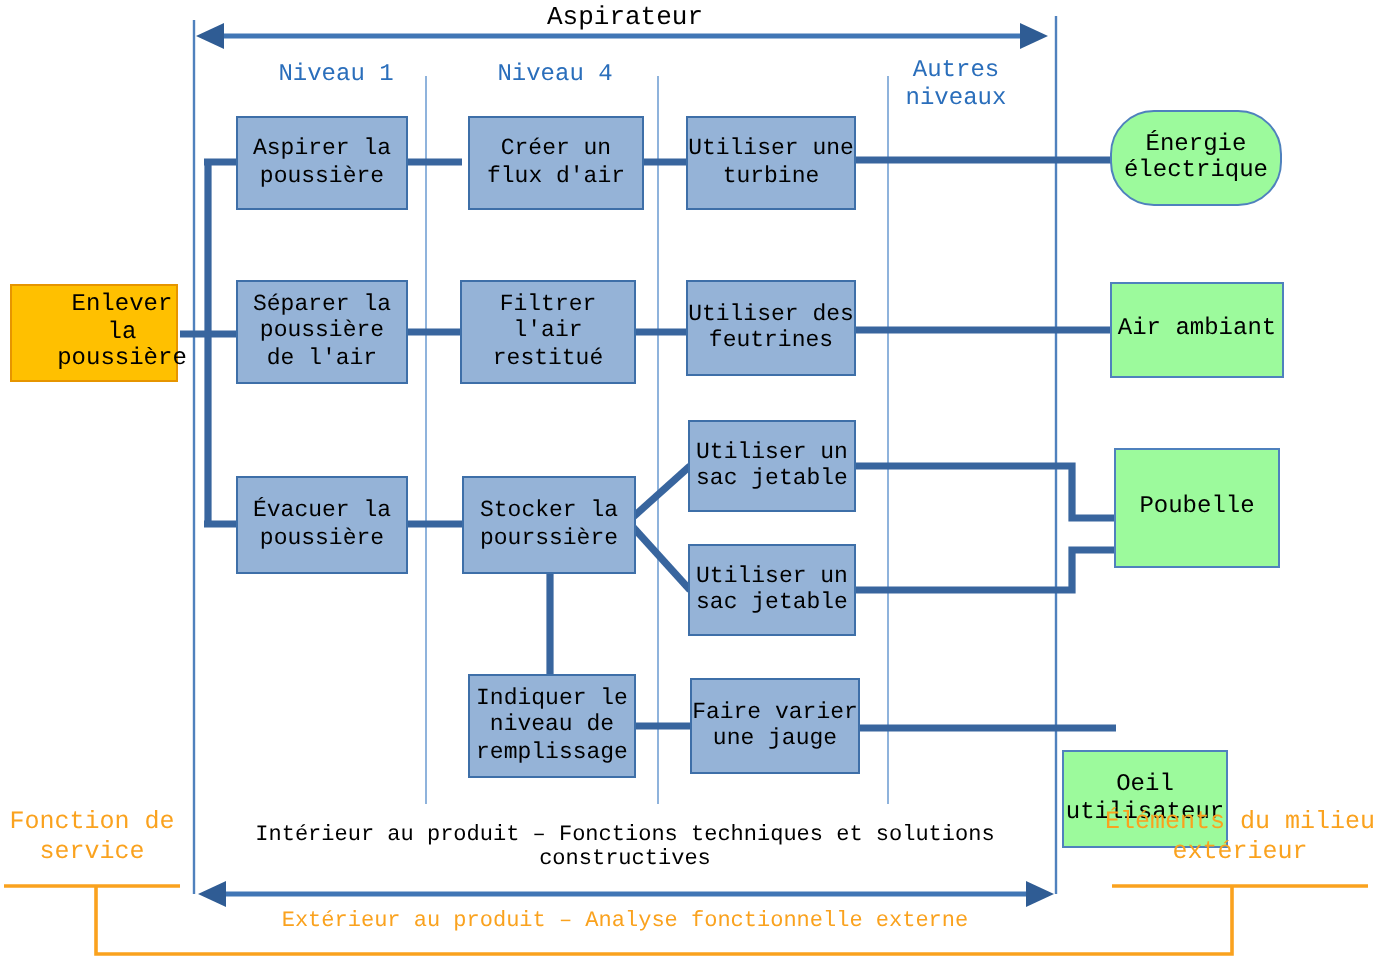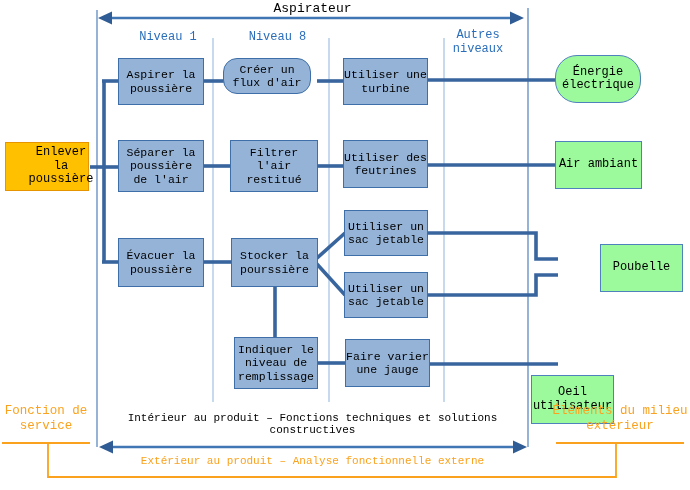--- a/index.html
+++ b/index.html
@@ -95,36 +95,36 @@
 
     <g>
       <line class="orangeline" x1="2" y1="443" x2="90" y2="443"></line>
       <line class="orangeline" x1="556" y1="443" x2="684" y2="443"></line>
       <path class="orangeline" d="M48,443 L48,477 L616,477 L616,443"></path>
     </g>
   </svg>
 
   <div class="lbl title" style="left:97px;top:1px;width:431px;">Aspirateur</div>
   <div class="lbl colhdr" style="left:118px;top:30px;width:100px;">Niveau 1</div>
-  <div class="lbl colhdr" style="left:230px;top:30px;width:95px;">Niveau 8</div>
+  <div class="lbl colhdr" style="left:230px;top:30px;width:95px;">Niveau 4</div>
   <div class="lbl colhdr" style="left:343px;top:30px;width:95px;margin-top:28px;">Niveau 3</div>
   <div class="lbl colhdr" style="left:446px;top:28px;width:64px;line-height:14px;">Autres
 niveaux</div>
 
   <div class="node svc" style="left:5px;top:142px;width:84px;height:49px;">Enlever la
 poussière</div>
 
   <div class="node fn" style="left:118px;top:58px;width:86px;height:47px;">Aspirer la
 poussière</div>
   <div class="node fn" style="left:118px;top:140px;width:86px;height:52px;">Séparer la
 poussière
 de l'air</div>
   <div class="node fn" style="left:118px;top:238px;width:86px;height:49px;">Évacuer la
 poussière</div>
-  <div class="node fn" style="left:223px;top:58px;width:88px;height:36px;border-radius:14px;">Créer un
+  <div class="node fn" style="left:234px;top:58px;width:88px;height:47px;">Créer un
 flux d'air</div>
   <div class="node fn" style="left:230px;top:140px;width:88px;height:52px;">Filtrer l'air
 restitué</div>
   <div class="node fn" style="left:231px;top:238px;width:87px;height:49px;">Stocker la
 pourssière</div>
   <div class="node fn" style="left:343px;top:58px;width:85px;height:47px;">Utiliser une
 turbine</div>
   <div class="node fn" style="left:234px;top:337px;width:84px;height:52px;">Indiquer le
 niveau de
 remplissage</div>
@@ -133,21 +133,21 @@
   <div class="node fn" style="left:344px;top:210px;width:84px;height:46px;">Utiliser un
 sac jetable</div>
   <div class="node fn" style="left:344px;top:272px;width:84px;height:46px;">Utiliser un
 sac jetable</div>
   <div class="node fn" style="left:345px;top:339px;width:85px;height:48px;">Faire varier
 une jauge</div>
 
   <div class="node ext" style="left:555px;top:55px;width:86px;height:48px;border-radius:22px;">Énergie
 électrique</div>
   <div class="node ext" style="left:555px;top:141px;width:87px;height:48px;">Air ambiant</div>
-  <div class="node ext" style="left:557px;top:244px;width:83px;height:48px;margin-left:43px;">Poubelle</div>
+  <div class="node ext" style="left:557px;top:224px;width:83px;height:60px;">Poubelle</div>
   <div class="node ext" style="left:531px;top:343px;width:83px;height:49px;margin-top:32px;">Oeil
 utilisateur</div>
 
   <div class="lbl foot-black" style="left:97px;top:412px;width:431px;">Intérieur au produit – Fonctions techniques et solutions constructives</div>
   <div class="lbl side-orange" style="left:0px;top:404px;width:92px;">Fonction de
 service</div>
   <div class="lbl foot-orange" style="left:97px;top:455px;width:431px;">Extérieur au produit – Analyse fonctionnelle externe</div>
   <div class="lbl side-orange" style="left:550px;top:404px;width:140px;">Éléments du milieu
 extérieur</div>
 

